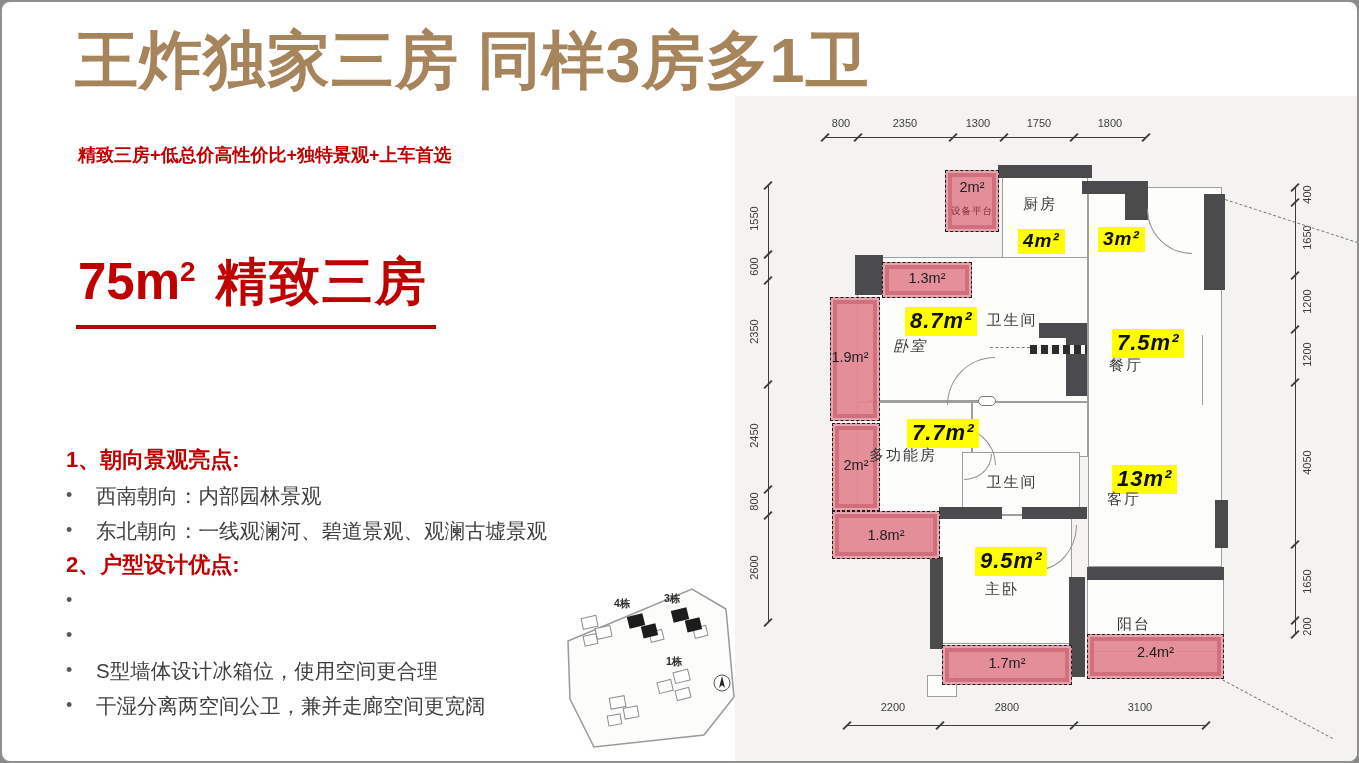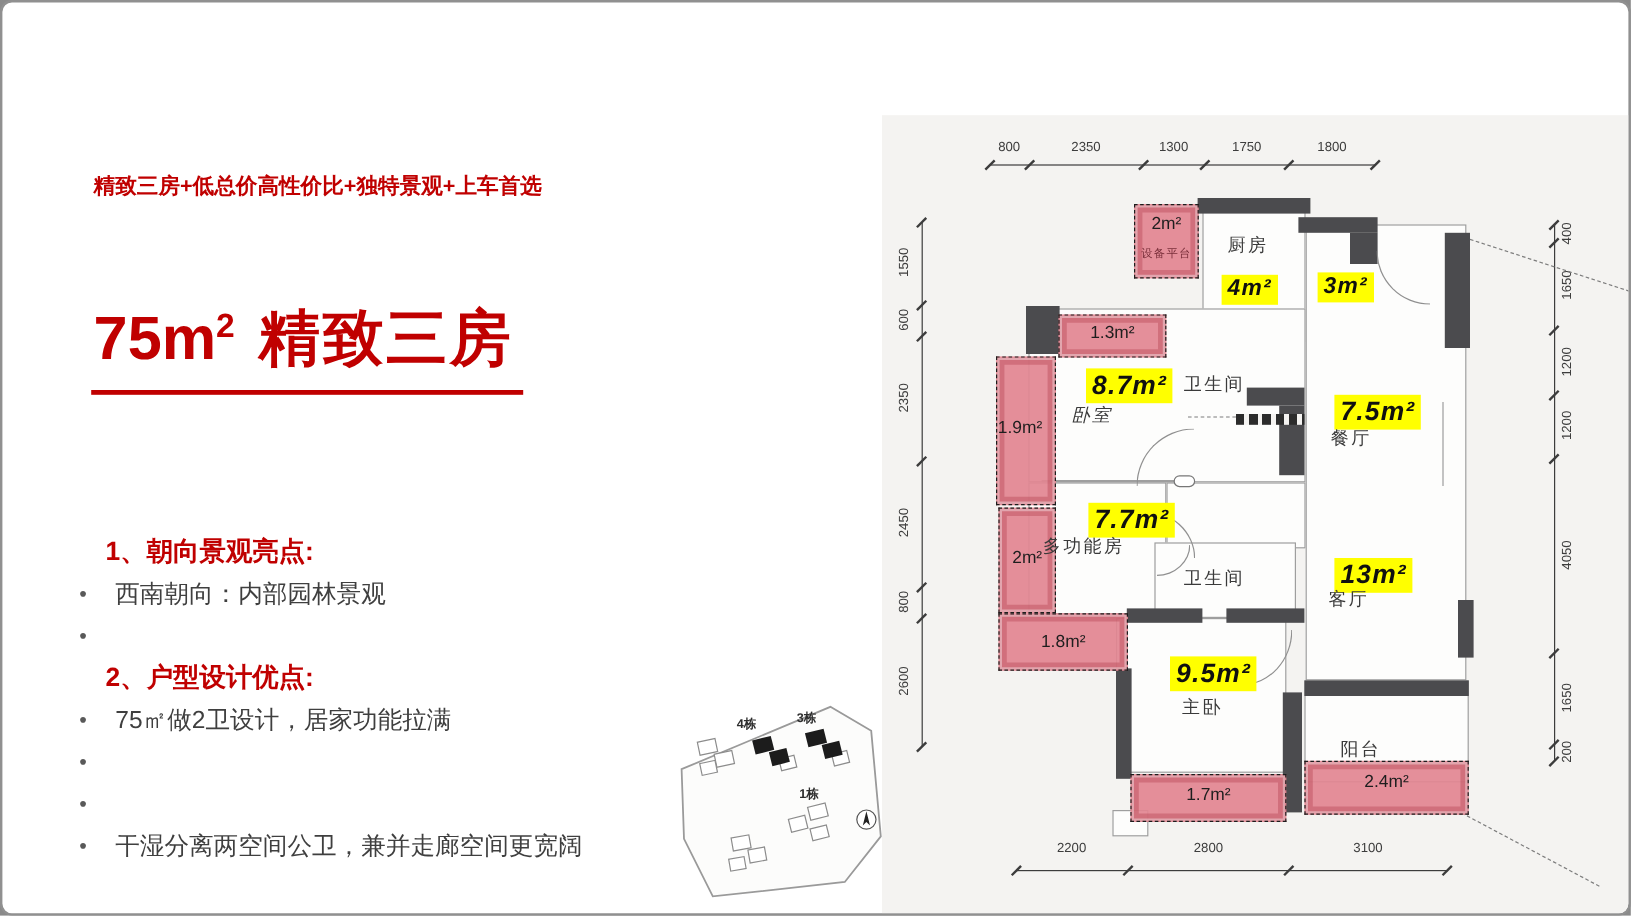--- a/index.html
+++ b/index.html
@@ -7,21 +7,21 @@
          border:2px solid #909090;border-radius:10px;overflow:hidden;}
   .abs{position:absolute;}
   
   #title{left:73px;top:16px;width:1010px;font-size:63px;line-height:1.35;font-weight:900;
          color:#a6845c;letter-spacing:1px;white-space:nowrap;}
   #subtitle{left:76px;top:141px;font-size:18px;font-weight:700;color:#c00000;}
   #headline{left:74px;top:246px;font-size:51px;font-weight:800;color:#c00000;
             border-bottom:4px solid #c00000;padding:0 8px 8px 2px;}
   #headline .sup{font-size:28px;vertical-align:18px;}
   #headline .htype{margin-left:20px;letter-spacing:2px;}
-  .sec-h{font-size:22px;font-weight:800;color:#c00000;height:35px;line-height:33px;margin-left:22px;}
+  .sec-h{font-size:22px;font-weight:800;color:#c00000;height:35px;line-height:33px;}
   .bul{display:flex;height:35px;line-height:35px;font-size:20.5px;color:#3f3f3f;}
   .bul .dot{width:30px;color:#595959;font-size:18px;}
   
   #fpback{left:733px;top:94px;width:622px;height:665px;background:#f4f3f1;}
   #fp{left:748px;top:105px;width:611px;height:655px;}
   .room{position:absolute;background:#fdfdfc;border:1px solid #9e9e9e;box-sizing:border-box;}
   .wall{position:absolute;background:#4b4b4e;}
   .hash{position:absolute;height:9px;background:repeating-linear-gradient(90deg,#2c2c2c 0 7px,#f4f3f1 7px 11px);}
   .pink{position:absolute;background:rgba(226,133,145,.92);border:1px dashed #1d1d1d;box-sizing:border-box;
         box-shadow:inset 0 0 0 2px rgba(255,255,255,.38), inset 0 0 0 6px rgba(184,70,84,.42);}
@@ -39,42 +39,44 @@
   .pill{position:absolute;background:#fff;border:1px solid #777;border-radius:6px;}
   
   #siteplan{left:552px;top:577px;width:188px;height:172px;}
   .bl{position:absolute;font-size:10.5px;color:#2d2d2d;font-weight:700;}
 </style>
 </head>
 <body>
 
 <div id="slide">
 
+  <div class="abs" id="title">王炸独家三房 同样3房多1卫</div>
   <div class="abs" id="subtitle">精致三房+低总价高性价比+独特景观+上车首选</div>
   <div class="abs" id="headline"><span>75m</span><span class="sup">2</span><span class="htype">精致三房</span></div>
 
   <div class="abs" style="left:64px;top:441px;width:540px;">
     <div class="sec-h">1、朝向景观亮点:</div>
     <div class="bul">
         <span class="dot">•</span>
         <span>西南朝向：内部园林景观</span>
       </div>
     <div class="bul">
         <span class="dot">•</span>
+        <span>东北朝向：一线观澜河、碧道景观、观澜古墟景观</span>
       </div>
     <div class="sec-h">2、户型设计优点:</div>
     <div class="bul">
         <span class="dot">•</span>
-        <span>75㎡做2卫设计，居家功能拉满</span>
-      </div>
-    <div class="bul">
-        <span class="dot">•</span>
-      </div>
-    <div class="bul">
-        <span class="dot">•</span>
+      </div>
+    <div class="bul">
+        <span class="dot">•</span>
+      </div>
+    <div class="bul">
+        <span class="dot">•</span>
+        <span>S型墙体设计冰箱位，使用空间更合理</span>
       </div>
     <div class="bul">
         <span class="dot">•</span>
         <span>干湿分离两空间公卫，兼并走廊空间更宽阔</span>
       </div>
   </div>
 
   <div class="abs" id="siteplan">
     <svg width="188" height="172" viewBox="0 0 188 172">
       <polygon points="14,62 138,10 172,30 180,118 150,156 40,168 16,120" fill="#fcfcfb" stroke="#9a9a9a" stroke-width="1.5"></polygon>

